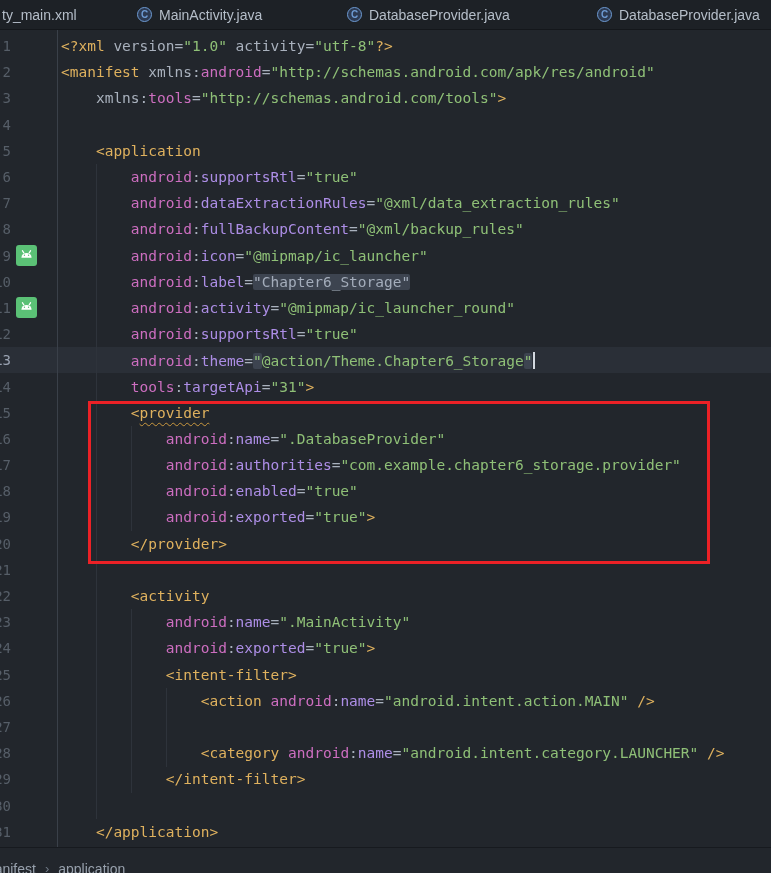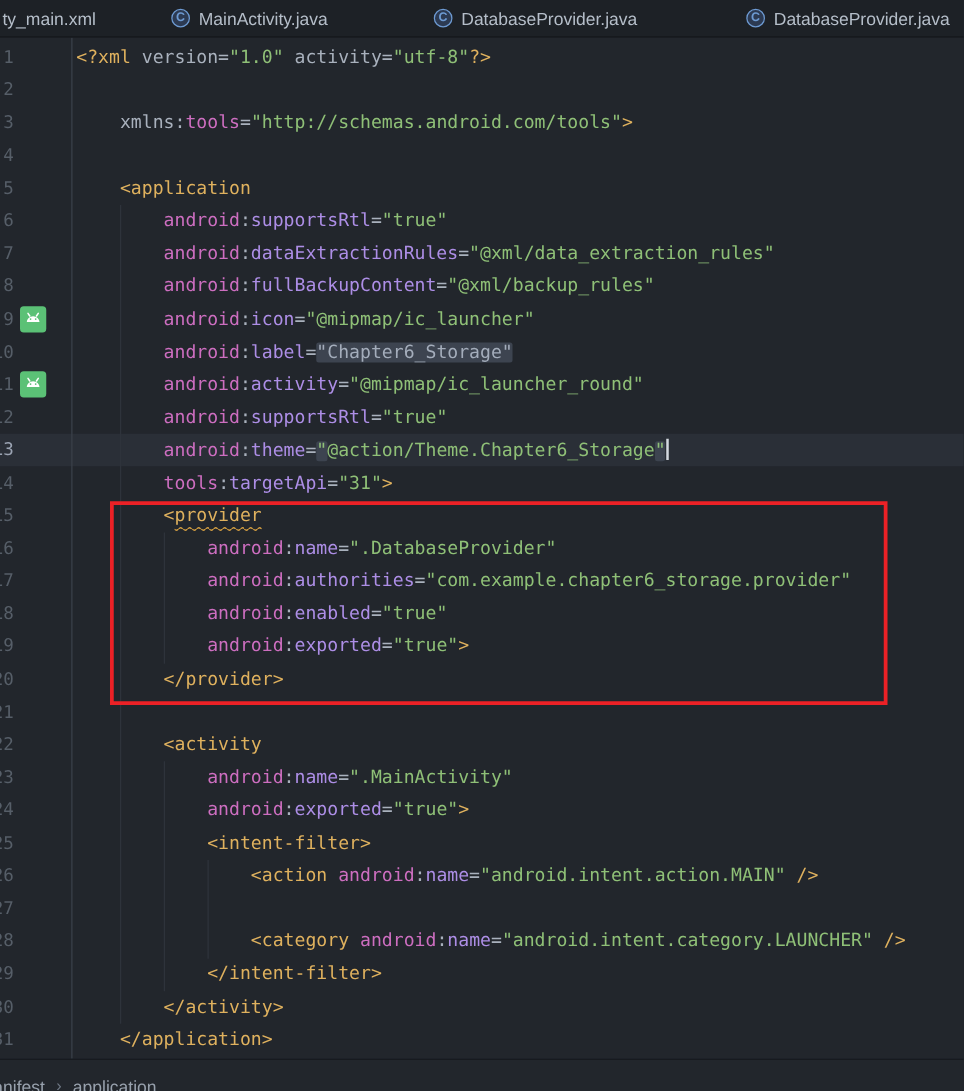--- a/index.html
+++ b/index.html
@@ -92,20 +92,21 @@
       <div class="line">
         <span class="gutter-cell">
           <span class="num">1</span>
         </span>
         <span class="code"><span class="tk-tag">&lt;?xml </span><span class="tk-plain">version=</span><span class="tk-str">"1.0"</span><span class="tk-plain"> activity=</span><span class="tk-str">"utf-8"</span><span class="tk-tag">?&gt;</span></span>
       </div>
       <div class="line">
         <span class="gutter-cell">
           <span class="num">2</span>
         </span>
+        <span class="code"><span class="tk-tag">&lt;manifest </span><span class="tk-plain">xmlns:</span><span class="tk-ns">android</span><span class="tk-plain">=</span><span class="tk-str">"http://schemas.android.com/apk/res/android"</span></span>
       </div>
       <div class="line">
         <span class="gutter-cell">
           <span class="num">3</span>
         </span>
         <span class="code"><span class="tk-plain">    xmlns:</span><span class="tk-ns">tools</span><span class="tk-plain">=</span><span class="tk-str">"http://schemas.android.com/tools"</span><span class="tk-tag">&gt;</span></span>
       </div>
       <div class="line">
         <span class="gutter-cell">
           <span class="num">4</span>
@@ -277,21 +278,20 @@
       <div class="line">
         <span class="gutter-cell">
           <span class="num">29</span>
         </span>
         <span class="code"><span class="tk-plain">            </span><span class="tk-tag">&lt;/intent-filter&gt;</span></span>
       </div>
       <div class="line">
         <span class="gutter-cell">
           <span class="num">30</span>
         </span>
-        <span class="code"><span class="tk-plain">        </span><span class="tk-tag">&lt;/activity&gt;</span></span>
       </div>
       <div class="line">
         <span class="gutter-cell">
           <span class="num">31</span>
         </span>
         <span class="code"><span class="tk-plain">    </span><span class="tk-tag">&lt;/application&gt;</span></span>
       </div>
     </div>
 </div>
 

